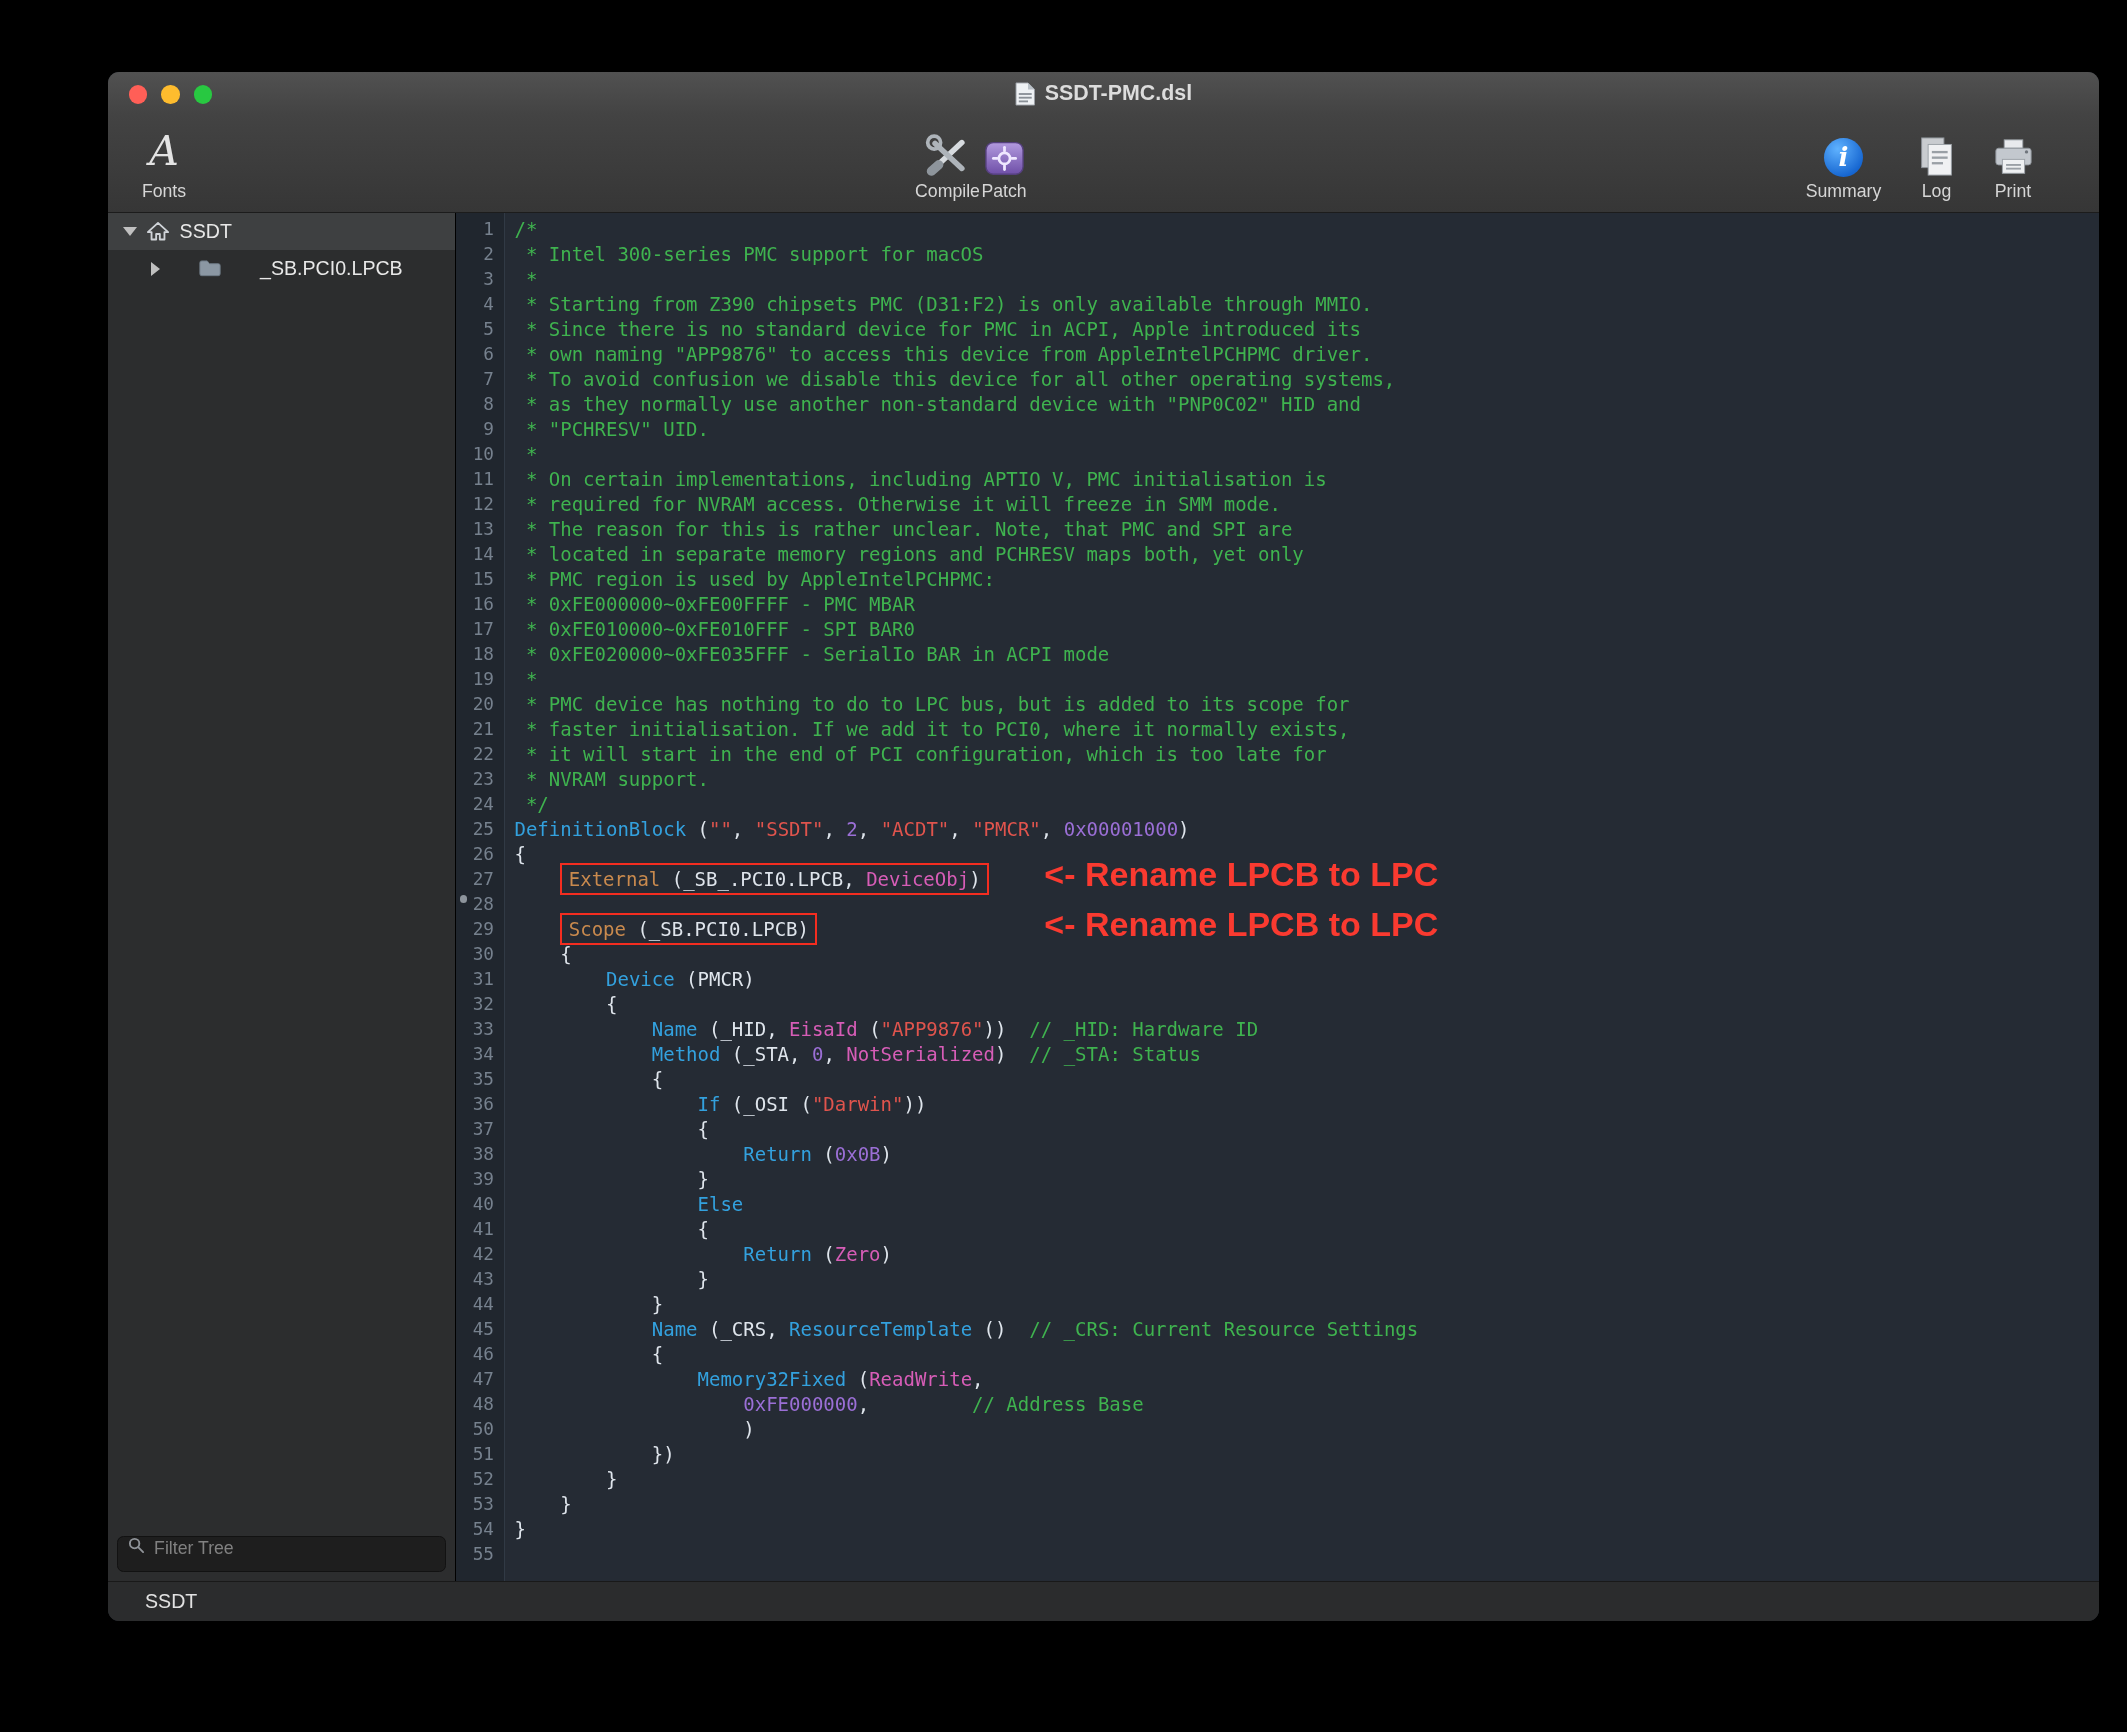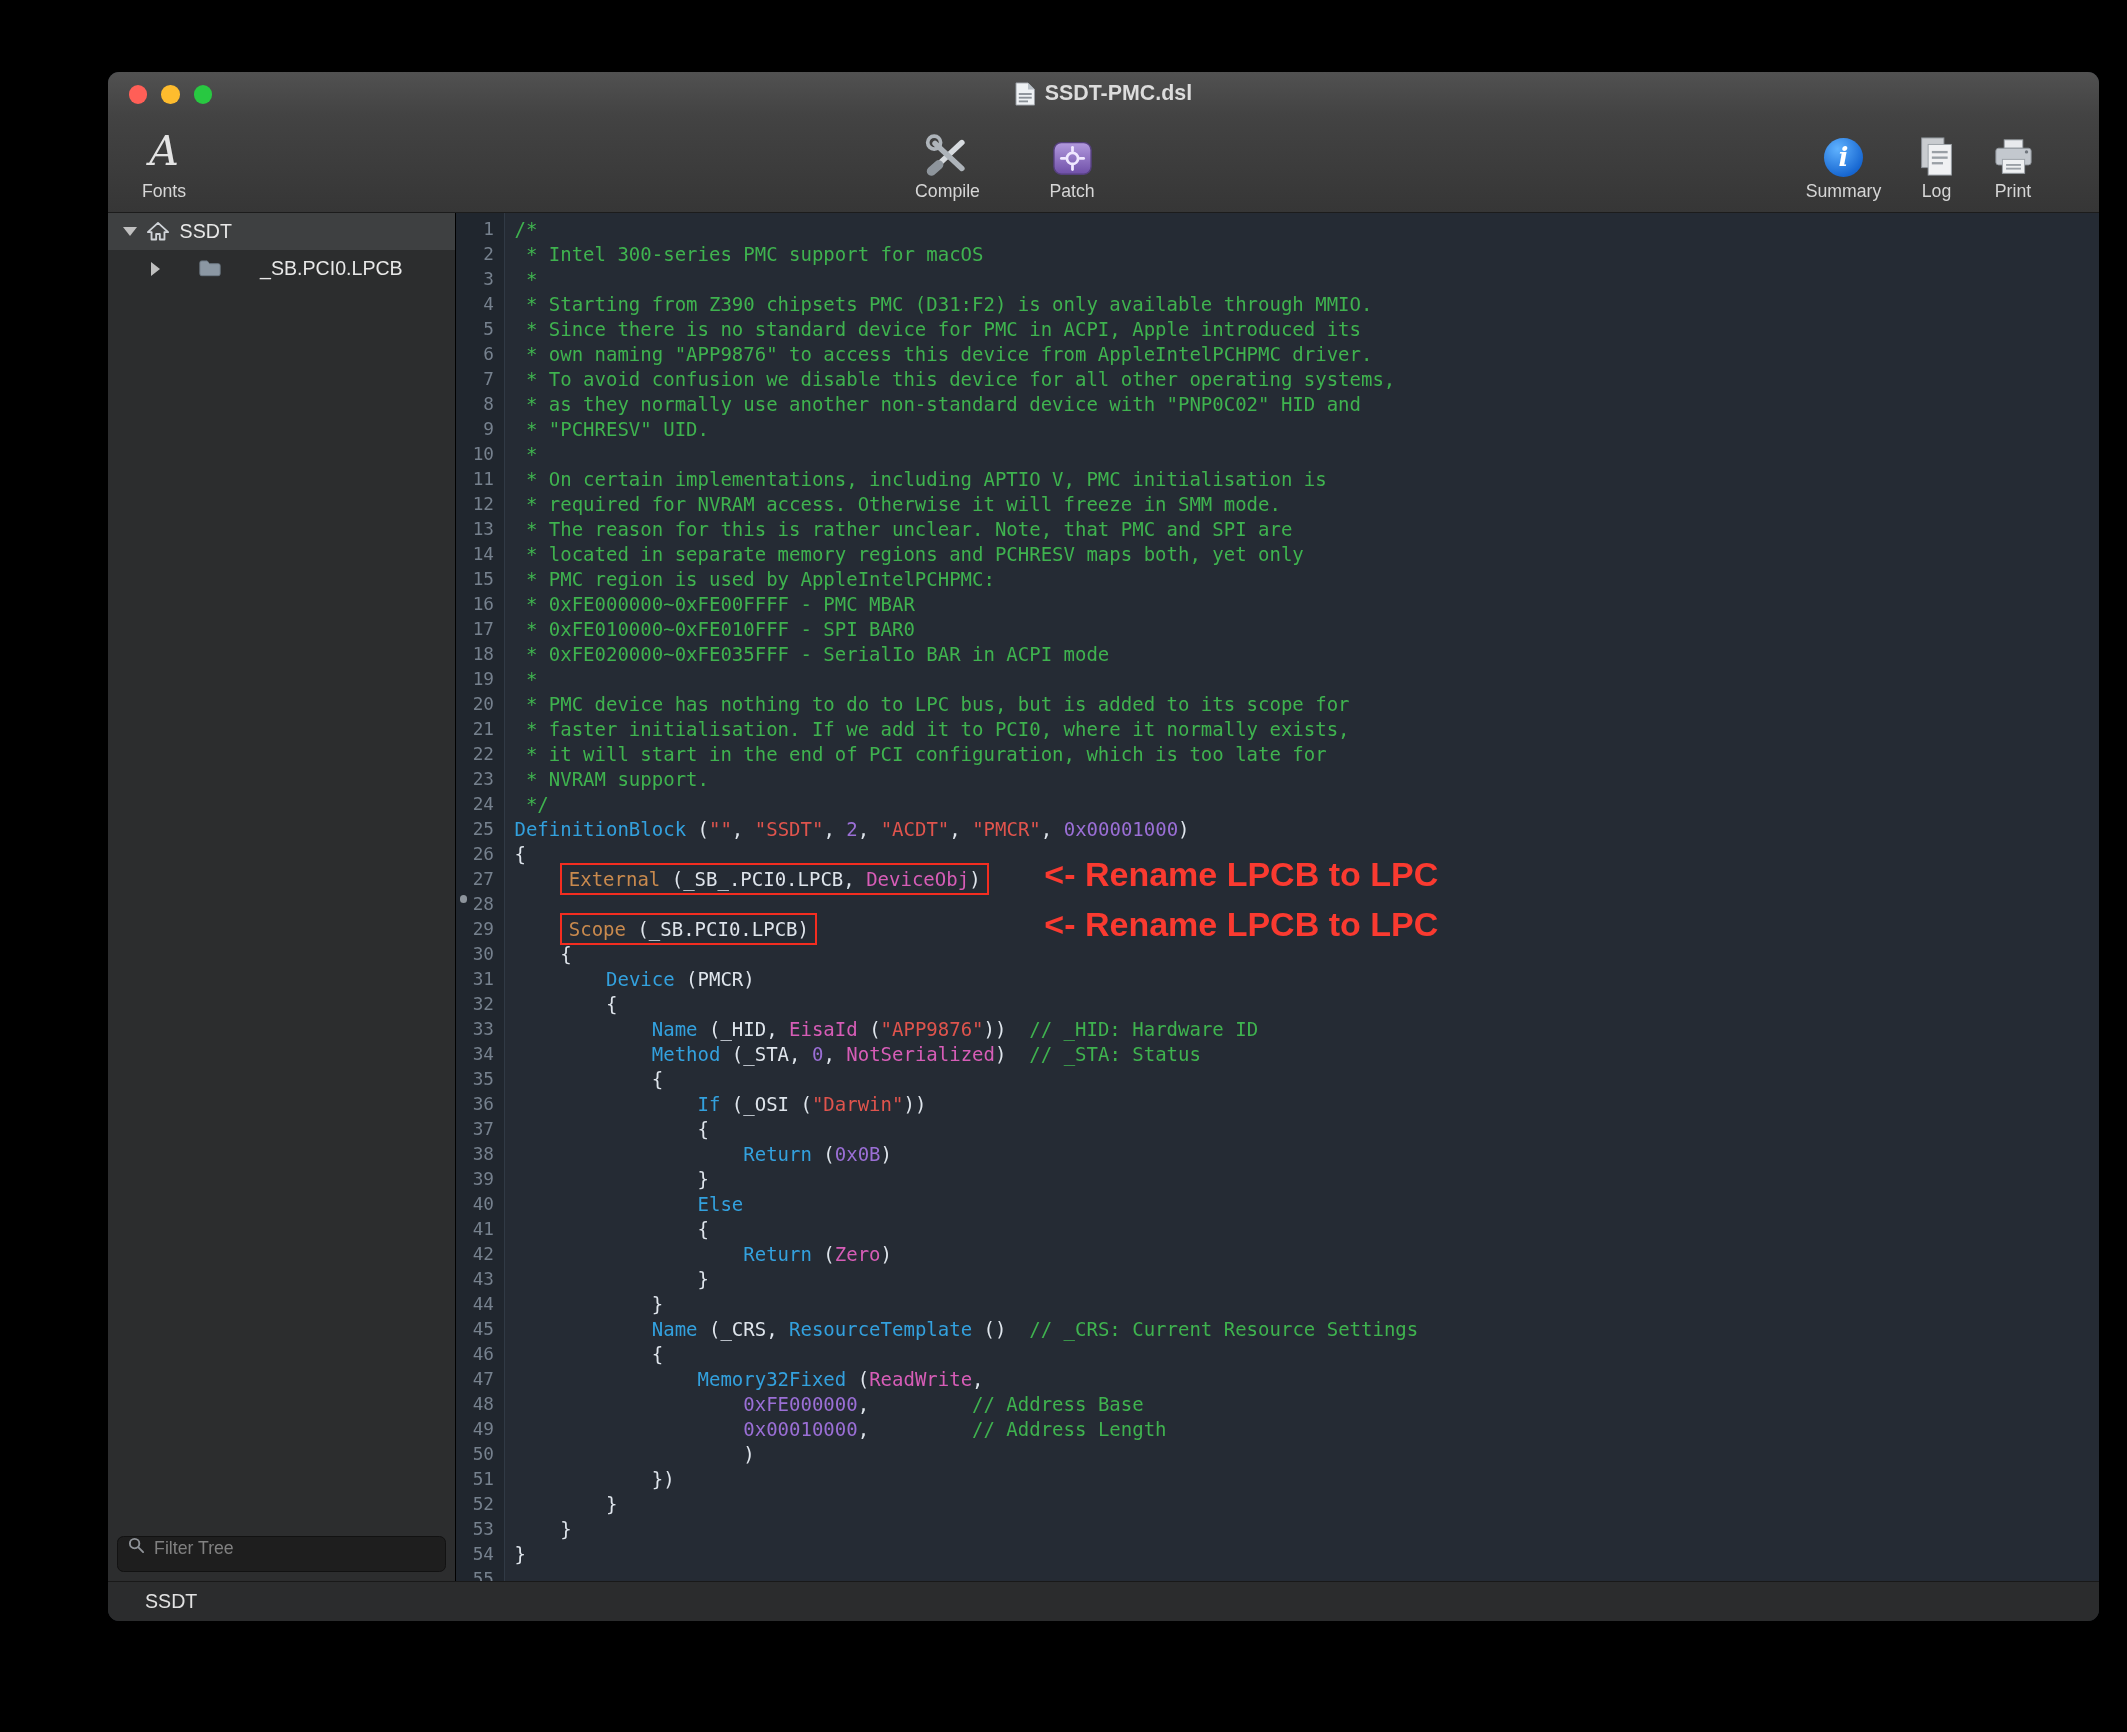--- a/index.html
+++ b/index.html
@@ -94,21 +94,21 @@
           <svg width="48" height="43" viewBox="0 0 52 46">
             <line x1="11" y1="37" x2="41" y2="9" stroke="#d7dbdf" stroke-width="6" stroke-linecap="round"></line>
             <line x1="8" y1="40" x2="16" y2="33" stroke="#8e959c" stroke-width="10" stroke-linecap="round"></line>
             <line x1="12" y1="10" x2="41" y2="37" stroke="#aeb4ba" stroke-width="6" stroke-linecap="round"></line>
             <circle cx="11" cy="9" r="7" fill="none" stroke="#aeb4ba" stroke-width="4"></circle>
           </svg>
         </div>
         <span>Compile</span>
       </div>
 
-      <div class="tool" style="left:924px;width:80px;">
+      <div class="tool" style="left:856px;width:80px;">
         <div class="icobox">
           <svg width="43" height="39" viewBox="0 0 46 42">
             <defs>
               <linearGradient id="pg" x1="0" y1="0" x2="0" y2="1">
                 <stop offset="0" stop-color="#b29ade"></stop>
                   <stop offset="1" stop-color="#6f4fa8"></stop>
               </linearGradient>
             </defs>
             <rect x="3" y="5" width="40" height="34" rx="8" fill="url(#pg)" stroke="#55407e" stroke-width="1.5"></rect>
             <circle cx="23" cy="22" r="6" fill="none" stroke="#efe7ff" stroke-width="3"></circle>
@@ -231,21 +231,20 @@
           <div class="cl"><span class="ln">39</span><span class="code"><span class="tok-pl">                }</span></span></div>
           <div class="cl"><span class="ln">40</span><span class="code"><span class="tok-pl">                </span><span class="tok-kw">Else</span></span></div>
           <div class="cl"><span class="ln">41</span><span class="code"><span class="tok-pl">                {</span></span></div>
           <div class="cl"><span class="ln">42</span><span class="code"><span class="tok-pl">                    </span><span class="tok-kw">Return </span><span class="tok-pl">(</span><span class="tok-ty">Zero</span><span class="tok-pl">)</span></span></div>
           <div class="cl"><span class="ln">43</span><span class="code"><span class="tok-pl">                }</span></span></div>
           <div class="cl"><span class="ln">44</span><span class="code"><span class="tok-pl">            }</span></span></div>
           <div class="cl"><span class="ln">45</span><span class="code"><span class="tok-pl">            </span><span class="tok-kw">Name </span><span class="tok-pl">(_CRS, </span><span class="tok-kw">ResourceTemplate </span><span class="tok-pl">()  </span><span class="tok-cm">// _CRS: Current Resource Settings</span></span></div>
           <div class="cl"><span class="ln">46</span><span class="code"><span class="tok-pl">            {</span></span></div>
           <div class="cl"><span class="ln">47</span><span class="code"><span class="tok-pl">                </span><span class="tok-kw">Memory32Fixed </span><span class="tok-pl">(</span><span class="tok-ty">ReadWrite</span><span class="tok-pl">,</span></span></div>
           <div class="cl"><span class="ln">48</span><span class="code"><span class="tok-pl">                    </span><span class="tok-nu">0xFE000000</span><span class="tok-pl">,         </span><span class="tok-cm">// Address Base</span></span></div>
-          <div class="cl"><span class="ln">49</span><span class="code"><span class="tok-pl">                    </span><span class="tok-nu">0x00010000</span><span class="tok-pl">,         </span><span class="tok-cm">// Address Length</span></span></div>
           <div class="cl"><span class="ln">50</span><span class="code"><span class="tok-pl">                    )</span></span></div>
           <div class="cl"><span class="ln">51</span><span class="code"><span class="tok-pl">            })</span></span></div>
           <div class="cl"><span class="ln">52</span><span class="code"><span class="tok-pl">        }</span></span></div>
           <div class="cl"><span class="ln">53</span><span class="code"><span class="tok-pl">    }</span></span></div>
           <div class="cl"><span class="ln">54</span><span class="code"><span class="tok-pl">}</span></span></div>
           <div class="cl"><span class="ln">55</span><span class="code"></span></div>
         </div>
       <div class="gutterdot" style="top: 682px;"></div>
     </div>
   </div>

